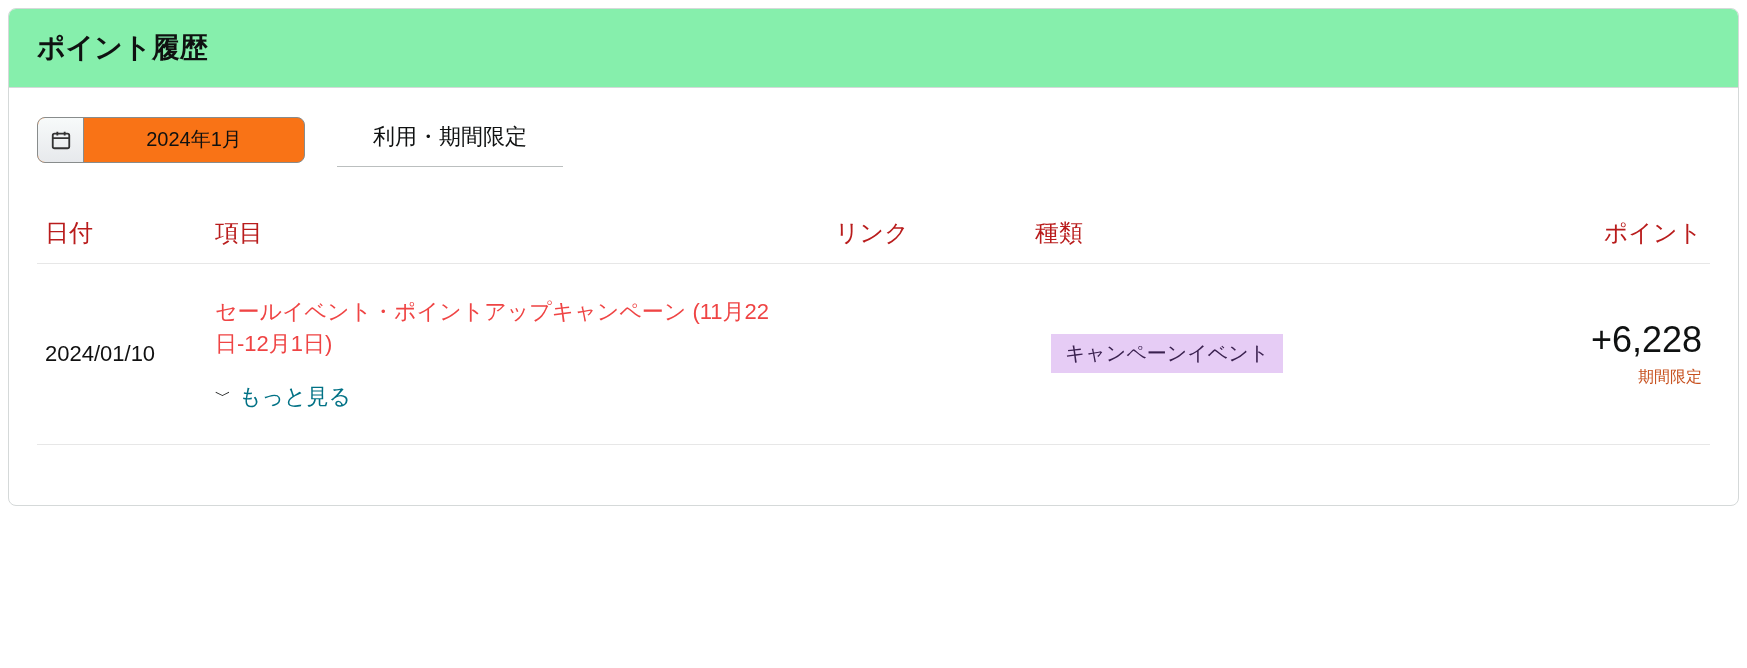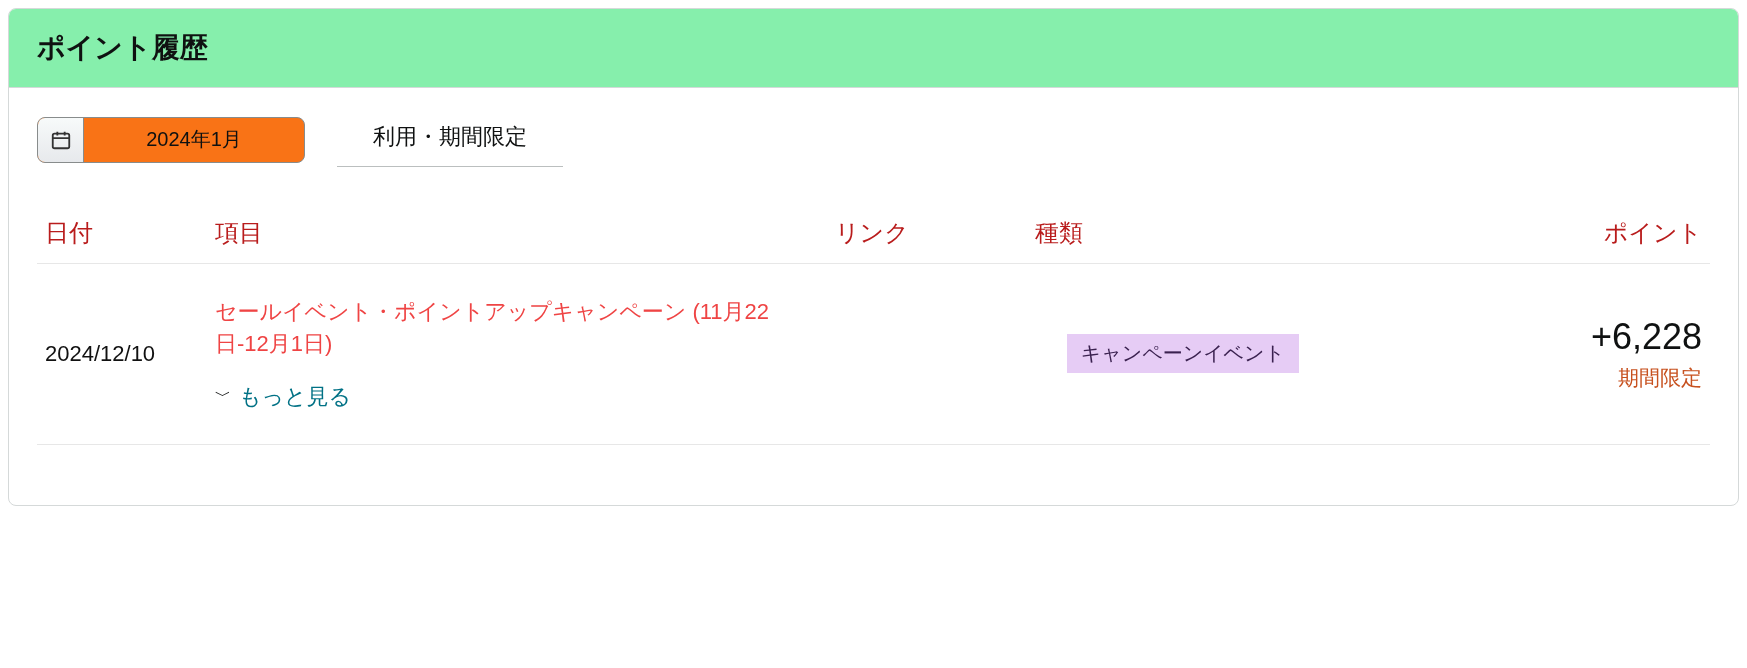--- a/index.html
+++ b/index.html
@@ -93,21 +93,21 @@
   }
   .htable td {
     padding: 32px 8px;
     border-bottom: 1px solid #e7e7e7;
     vertical-align: middle;
     font-size: 22px;
   }
   .col-date  { width: 170px; }
   .col-item  { width: 620px; }
   .col-link  { width: 200px; }
-  .col-type  { width: 280px; text-align: right; }
+  .col-type  { width: 280px; text-align: center; }
   .col-points{ width: auto; text-align: right; }
   th.col-points { text-align: right; }
   .item-title {
     font-size: 22px;
     color: #ef4444;
     line-height: 1.45;
   }
   .see-more {
     margin-top: 22px;
     display: inline-flex;
@@ -129,21 +129,21 @@
     font-size: 20px;
   }
   .points-amount {
     font-size: 36px;
     font-weight: 400;
     color: #0f1111;
     text-align: right;
   }
   .points-note {
     color: #c7511f;
-    font-size: 21px;
+    font-size: 16px;
     text-align: right;
     margin-top: 6px;
   }
   .cal-icon svg { width: 22px; height: 22px; display:block; }
 </style>
 </head>
 <body>
 
 <div class="card">
 
@@ -179,21 +179,21 @@
         <tr>
           <th class="col-date">日付</th>
           <th class="col-item">項目</th>
           <th class="col-link">リンク</th>
           <th class="col-type">種類</th>
           <th class="col-points">ポイント</th>
         </tr>
       </thead>
       <tbody>
         <tr>
-          <td class="col-date">2024/12/10</td>
+          <td class="col-date">2024/01/10</td>
           <td class="col-item">
             <div class="item-title">セールイベント・ポイントアップキャンペーン (11月22日-12月1日)</div>
             <div class="see-more">
               <span class="chev">﹀</span>
               <span>もっと見る</span>
             </div>
           </td>
           <td class="col-link"></td>
           <td class="col-type">
             <span class="badge">キャンペーンイベント</span>

